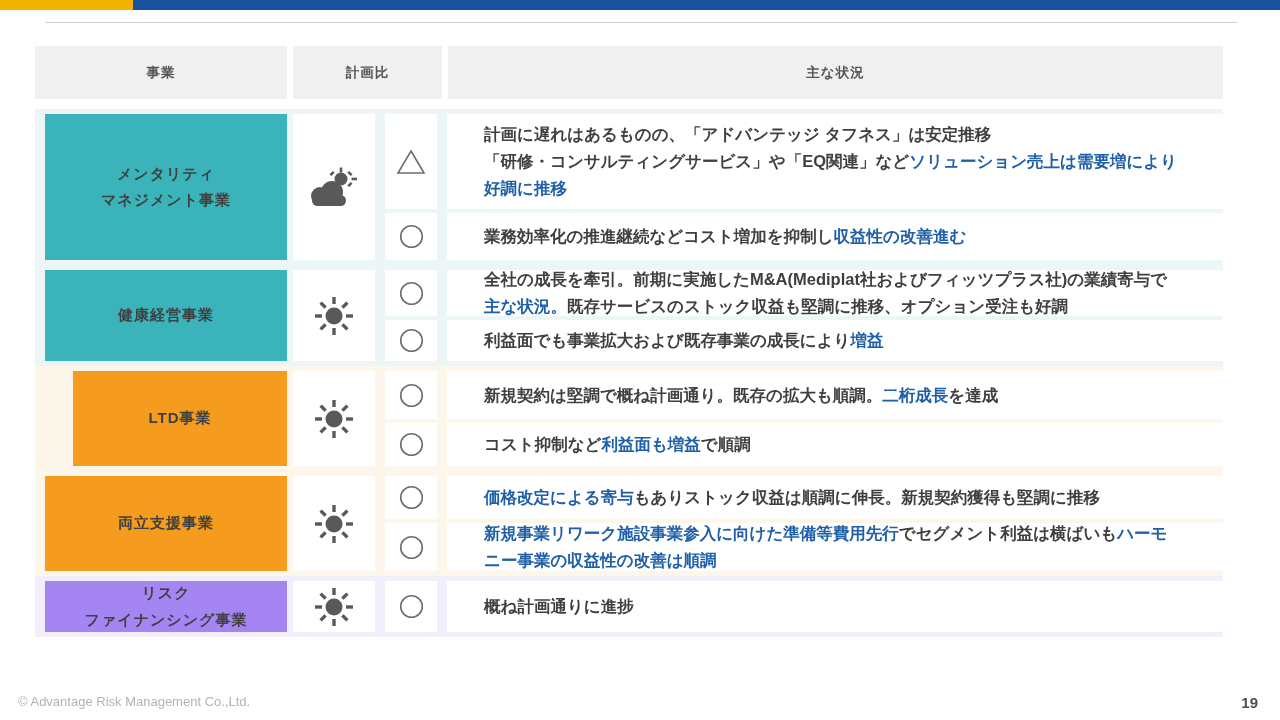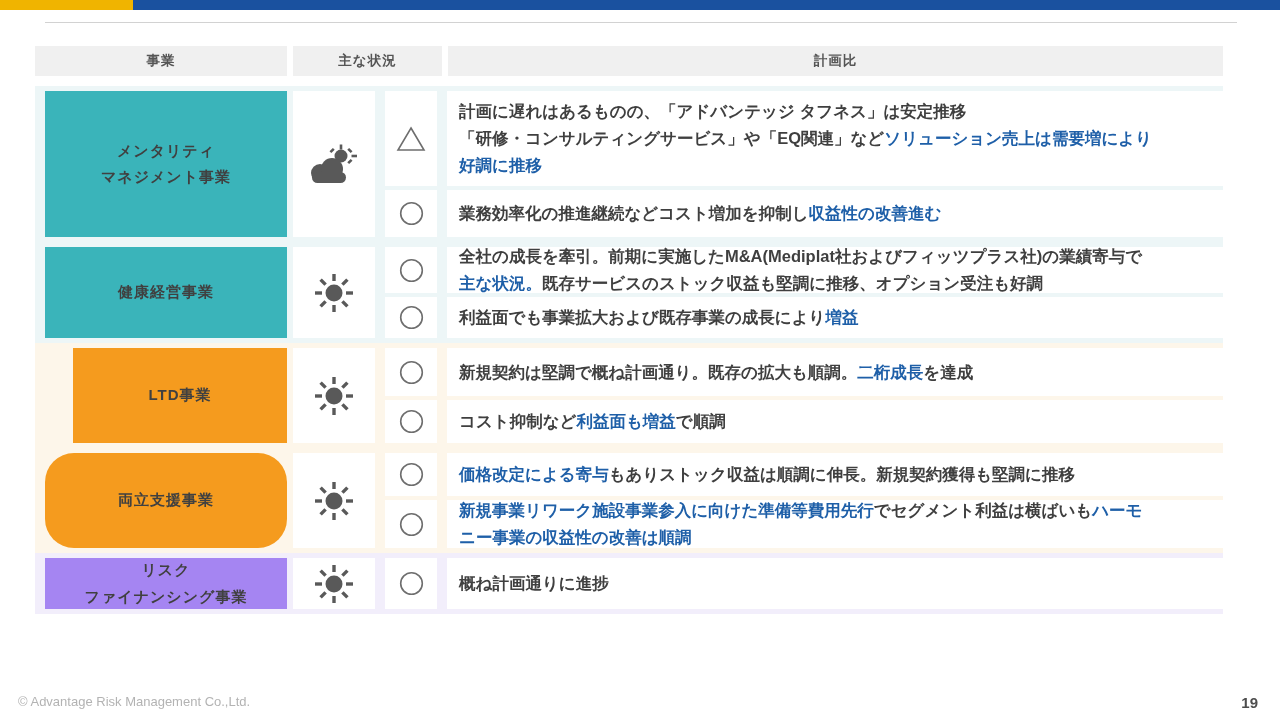--- a/index.html
+++ b/index.html
@@ -13,56 +13,56 @@
 
   
   .title{margin:15px 0 0 57px;display:flex;align-items:center;gap:15px;
          font-size:18px;font-weight:700;color:#4a4a4a;letter-spacing:3px;}
   .title-sep{color:#c4c4c4;font-weight:400;letter-spacing:0;font-size:17px;transform:scaleY(1.15);}
   .underline{margin:12px 0 0 45px;width:1192px;border-top:1px solid #d2d2d2;height:0;}
 
   
   .thead{margin:23px 0 0 35px;width:1188px;display:grid;
          grid-template-columns:252px 149px 1fr;column-gap:6px;}
-  .th{background:#f0f0f0;height:30px;display:flex;align-items:center;justify-content:center;
+  .th{background:#f0f0f0;height:53px;display:flex;align-items:center;justify-content:center;
       font-size:13.5px;font-weight:700;color:#555555;letter-spacing:1px;}
 
   
   .bands{margin:10px 0 0 35px;width:1188px;}
   .band{display:grid;
         grid-template-columns:242px 6px 82px 10px 52px 10px minmax(0,1fr);
         row-gap:4px;padding:5px 0 5px 10px;box-sizing:border-box;}
   .name-cell{grid-column:1;grid-row:1/-1;display:flex;align-items:center;justify-content:center;}
   .name-lines{color:#404040;font-weight:700;font-size:15px;text-align:center;line-height:1.75;letter-spacing:1px;}
   .cell{background:#ffffff;}
   .weather-cell{grid-column:3;grid-row:1/-1;display:flex;align-items:center;justify-content:center;}
   .sym-cell{grid-column:5;display:flex;align-items:center;justify-content:center;}
   .text-cell{grid-column:7;display:flex;align-items:center;justify-content:flex-start;padding:2px 12px;box-sizing:border-box;}
-  .status-text{font-size:16.5px;line-height:27px;color:#3f3f3f;font-weight:600;}
+  .status-text{font-size:16.5px;line-height:27px;color:#3f3f3f;font-weight:600;margin-left:25px;}
   .hl{color:var(--hl,#1E5FA8);font-weight:700;}
 
   
   .copyright{position:absolute;left:18px;bottom:11px;font-size:13px;color:#b3b3b3;margin-top:16px;}
   .pagenum{position:absolute;right:22px;bottom:9px;font-size:15px;font-weight:700;color:#4d4d4d;}
 </style>
 </head>
 <body>
 
 <div class="slide">
   <div class="topbar">
     <div class="topbar-yellow"></div>
     <div class="topbar-blue"></div>
   </div>
 
   <div class="underline"></div>
 
   <div class="thead">
     <div class="th">事業</div>
+    <div class="th">計画比</div>
     <div class="th">主な状況</div>
-    <div class="th">計画比</div>
   </div>
 
   <div class="bands" id="bands">
       <div class="band" style="background: rgb(237, 246, 247); grid-template-rows: 95px 47px;">
         <div class="name-cell" style="background: rgb(58, 180, 186);">
           <div class="name-lines">メンタリティ<br>マネジメント事業</div>
         </div>
         <div class="cell weather-cell">
           <svg width="52" height="42" viewBox="0 0 52 42">
             <g stroke="#595959" stroke-width="2.6">
@@ -161,21 +161,21 @@
         <div class="cell sym-cell" style="grid-row: 2;">
           <svg width="27" height="27" viewBox="0 0 27 27">
             <circle cx="13.5" cy="13.5" r="10.8" fill="none" stroke="#6E6E6E" stroke-width="1.6"></circle>
           </svg>
         </div>
         <div class="cell text-cell" style="grid-row: 2;">
           <div class="status-text"><span>コスト抑制など</span><span class="hl">利益面も増益</span><span>で順調</span></div>
         </div>
       </div>
       <div class="band" style="background: rgb(253, 246, 234); grid-template-rows: 43px 48px;">
-        <div class="name-cell" style="background: rgb(245, 155, 30); border-radius: 29px;">
+        <div class="name-cell" style="background: rgb(245, 155, 30);">
           <div class="name-lines">両立支援事業</div>
         </div>
         <div class="cell weather-cell">
           <svg width="46" height="46" viewBox="0 0 46 46">
             <circle cx="23" cy="23" r="8.5" fill="#595959"></circle>
             <g stroke="#595959" stroke-width="3.4">
               <line x1="23" y1="4" x2="23" y2="11"></line>
               <line x1="23" y1="35" x2="23" y2="42"></line>
               <line x1="4" y1="23" x2="11" y2="23"></line>
               <line x1="35" y1="23" x2="42" y2="23"></line>

